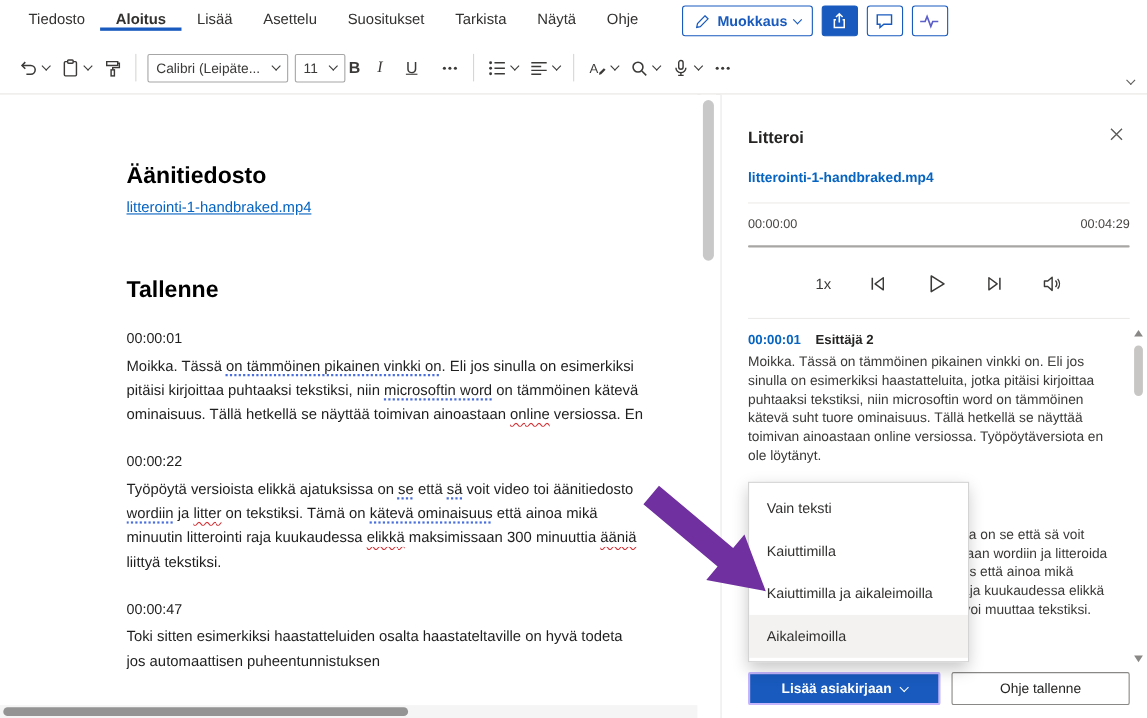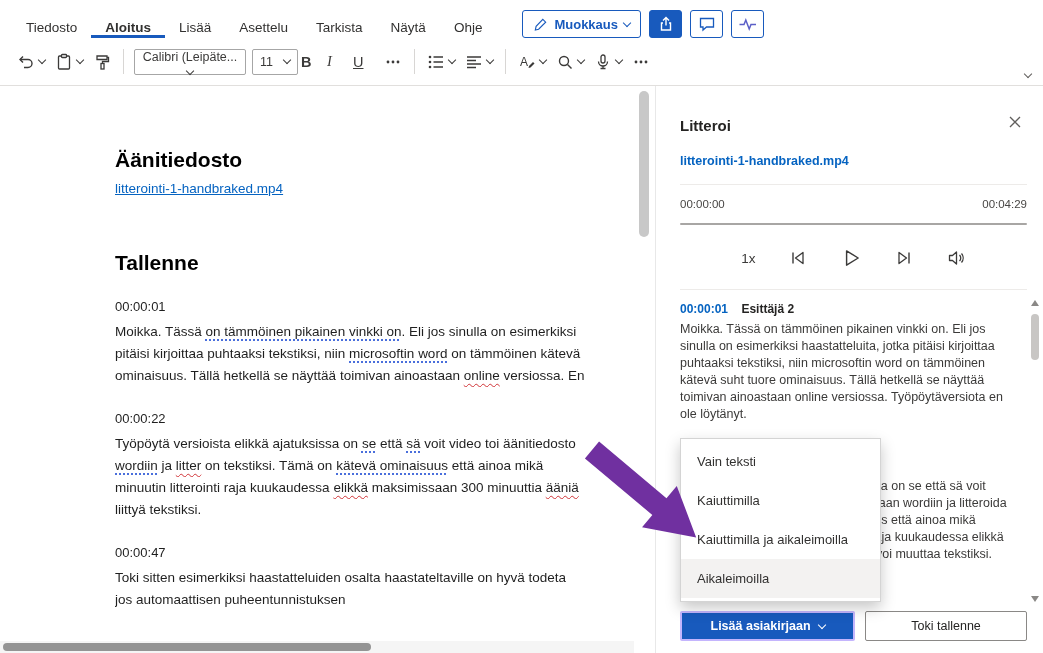--- a/index.html
+++ b/index.html
@@ -1,36 +1,36 @@
 <!DOCTYPE html>
 <html><head>
 <meta charset="utf-8">
 <style>
   * { margin:0; padding:0; box-sizing:border-box; }
   html,body { width:1043px; height:653px; }
   body { font-family:"Liberation Sans",sans-serif; background:#fff; position:relative; overflow:hidden; color:#323130; }
   svg { display:block; }
 
   
-  .menubar { position:absolute; top:0; left:0; right:0; height:38px; display:flex; align-items:flex-end; padding-left:12px; }
+  .menubar { position:absolute; top:0; left:0; right:0; height:38px; display:flex; align-items:center; padding-left:12px; }
   .tabs { display:flex; }
   .tab { display:flex; align-items:center; padding:0 14px; font-size:13.5px; color:#323130; border-bottom:3px solid transparent; }
   .tab.active { font-weight:700; border-bottom-color:#185abd; }
   .mb-controls { display:flex; align-items:center; gap:8px; margin-left:26px; }
   .mode-btn { display:flex; align-items:center; gap:6px; height:28px; padding:0 10px; border:1px solid #185abd; border-radius:3px; color:#185abd; font-size:13px; font-weight:600; background:#fff; }
   .sq-btn { width:33px; height:28px; border:1px solid #185abd; border-radius:3px; background:#fff; display:flex; align-items:center; justify-content:center; color:#185abd; }
   .sq-btn.primary { background:#185abd; }
   .chev { width:6px; height:6px; border-right:1.4px solid currentColor; border-bottom:1.4px solid currentColor; transform:rotate(45deg); display:inline-block; margin-top:-3px; }
 
   
   .toolbar { position:absolute; top:38px; left:0; right:0; height:48px; border-bottom:1px solid #e1dfdd; display:flex; align-items:center; padding:0 12px; color:#3b3a39; }
   .tbtn { display:flex; align-items:center; padding:5px; border-radius:3px; gap:4px; }
   .tsep { width:1px; height:25px; background:#d8d6d4; margin:0 7px; }
   .selbox { display:flex; align-items:center; justify-content:space-between; height:26px; border:1px solid #a6a6a6; border-radius:2px; padding:0 7px; font-size:12.5px; margin:0 3px; background:#fff; }
-  .fname { width:112px;flex-direction:column; }
+  .fname { width:128px; }
   .fsize { width:46px; }
   .fmt { font-size:14.5px; width:26px; text-align:center; padding:4px 0; color:#3b3a39; }
   .fmt.b { font-weight:700; } .fmt.i { font-style:italic; font-family:"Liberation Serif",serif; } .fmt.u { text-decoration:underline; }
   .ribbon-collapse { position:absolute; right:12px; bottom:4px; color:#605e5c; }
 
   
   .doc-area { position:absolute; top:86px; left:0; width:634px; bottom:12px; overflow:hidden; background:#fff; }
   .doc { margin-left:115px; width:519px; }
   .doc-h { font-size:21px; color:#000000; font-weight:700; }
   .h-audio { margin-top:62px; }
@@ -88,20 +88,21 @@
 </style>
 </head>
 <body>
 
 <div class="menubar">
   <div class="tabs">
     <div class="tab">Tiedosto</div>
     <div class="tab active">Aloitus</div>
     <div class="tab">Lisää</div>
     <div class="tab">Asettelu</div>
+    <div class="tab">Suositukset</div>
     <div class="tab">Tarkista</div>
     <div class="tab">Näytä</div>
     <div class="tab">Ohje</div>
   </div>
   <div class="mb-controls">
     <div class="mode-btn">
       <span>
         <svg width="15" height="15" viewBox="0 0 16 16">
             <path d="M10.5 2.5 l3 3 L6 13 l-3.5 .8 L3.3 10 z" fill="none" stroke="#185abd" stroke-width="1.2"></path>
           </svg>
@@ -345,21 +346,21 @@
       <div class="t-text">Työpöytä versioista elikkä ajatuksissa on se että sä voit videota tai äänitiedostoja viedä suoraan wordiin ja litteroida tekstiksi. Tämä on kätevä ominaisuus että ainoa mikä rajoittaa on 300 minuutin litterointi raja kuukaudessa elikkä maksimissaan 300 minuuttia ääntä voi muuttaa tekstiksi.</div>
     </div>
   </div>
 
   <div class="p-buttons">
     <div class="btn btn-primary">
       <span>Lisää asiakirjaan</span>
       <span class="chev"></span>
     </div>
     <div class="btn btn-secondary">
-      <span>Toki tallenne</span>
+      <span>Ohje tallenne</span>
     </div>
   </div>
 </div>
 
 <div class="t-scroll">
   <div class="tri-up"></div>
   <div class="t-scroll-mid">
       <div class="t-thumb"></div>
     </div>
   <div class="tri-down"></div>

